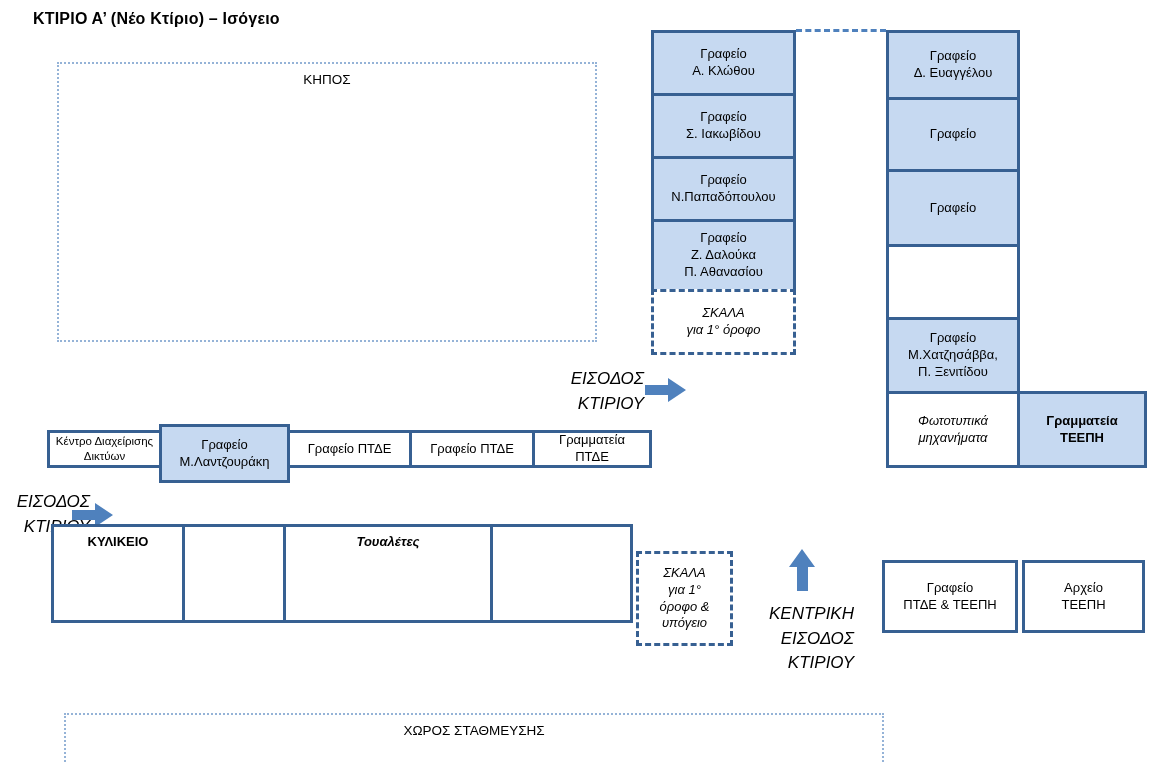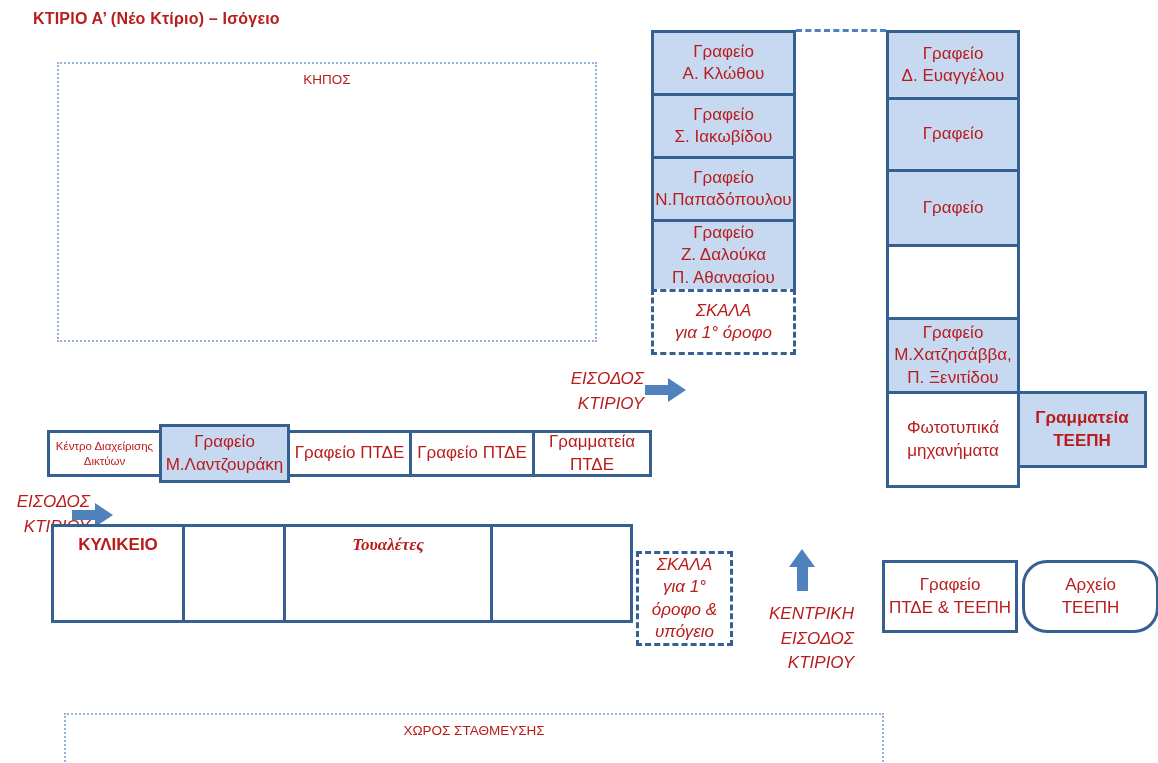--- a/index.html
+++ b/index.html
@@ -1,28 +1,28 @@
 <!DOCTYPE html>
 <html><head>
 <meta charset="utf-8">
 <style>
   html,body{margin:0;padding:0;background:#fff;}
   #canvas{
     position:relative;width:1158px;height:763px;background:#fff;overflow:hidden;
-    font-family:"Liberation Sans",sans-serif;color:#b91c1c;
+    font-family:"Liberation Sans",sans-serif;color:#000000;
   }
   .title{
     position:absolute;left:33px;top:10px;font-size:16px;font-weight:bold;
     letter-spacing:.2px;white-space:pre-line;
   }
   
   .room{
     position:absolute;box-sizing:border-box;border:3px solid #376092;background:#fff;
     display:flex;align-items:center;justify-content:center;text-align:center;
-    font-size:17px;line-height:1.3;white-space:pre-line;
+    font-size:13px;line-height:1.3;white-space:pre-line;
   }
   .blue{background:#c6d9f1;}
   .dashedbox{border:3px dashed #376092;background:#fff;font-style:italic;}
   .bold{font-weight:bold;}
   .topalign{align-items:flex-start;padding-top:7px;}
   .small{font-size:11.5px;}
   
   .dotted{
     position:absolute;box-sizing:border-box;border:2px dotted #95b3d7;background:#fff;
     display:flex;align-items:flex-start;justify-content:center;
@@ -40,40 +40,40 @@
     position:absolute;left:796px;top:29px;width:90px;height:0;
     border-top:3px dashed #4f81bd;
   }
   
   .rc{left:886px;width:134px;}
   .rc1{top:30px;height:70px;}
   .rc2{top:97px;height:75px;}
   .rc3{top:169px;height:78px;}
   .rc4{top:244px;height:76px;}
   .rc5{top:317px;height:77px;}
-  .rc6{top:391px;height:97px;}
+  .rc6{top:391px;height:77px;font-style:italic;}
   .rc7{left:1017px;top:391px;width:130px;height:77px;}
   
-  .mr{top:430px;height:47px;}
+  .mr{top:430px;height:38px;}
   .mr1{left:47px;width:115px;}
   .mr2{left:159px;top:424px;width:131px;height:59px;}
   .mr3{left:287px;width:125px;}
   .mr4{left:409px;width:126px;}
   .mr5{left:532px;width:120px;}
   
   .br{top:524px;height:99px;}
   .br1{left:51px;width:134px;}
   .br2{left:182px;width:104px;}
-  .br3{left:283px;width:210px;font-family:Liberation Serif, serif;}
+  .br3{left:283px;width:210px;}
   .br4{left:490px;width:143px;}
   .brstairs{left:636px;top:551px;width:97px;height:95px;}
   
   .brr{top:560px;height:73px;}
   .brr1{left:882px;width:136px;}
-  .brr2{left:1022px;width:137px;border-radius:25px;}
+  .brr2{left:1022px;width:123px;}
   
   .entr{
     position:absolute;font-size:17px;font-style:italic;text-align:right;
     white-space:pre-line;line-height:1.45;
   }
   .entr-side{left:556px;top:367px;width:88px;}
   .entr-left{left:0px;top:490px;width:90px;}
   .entr-main{left:750px;top:602px;width:104px;}
   .arrow{position:absolute;}
   .garden{left:57px;top:62px;width:540px;height:280px;}

